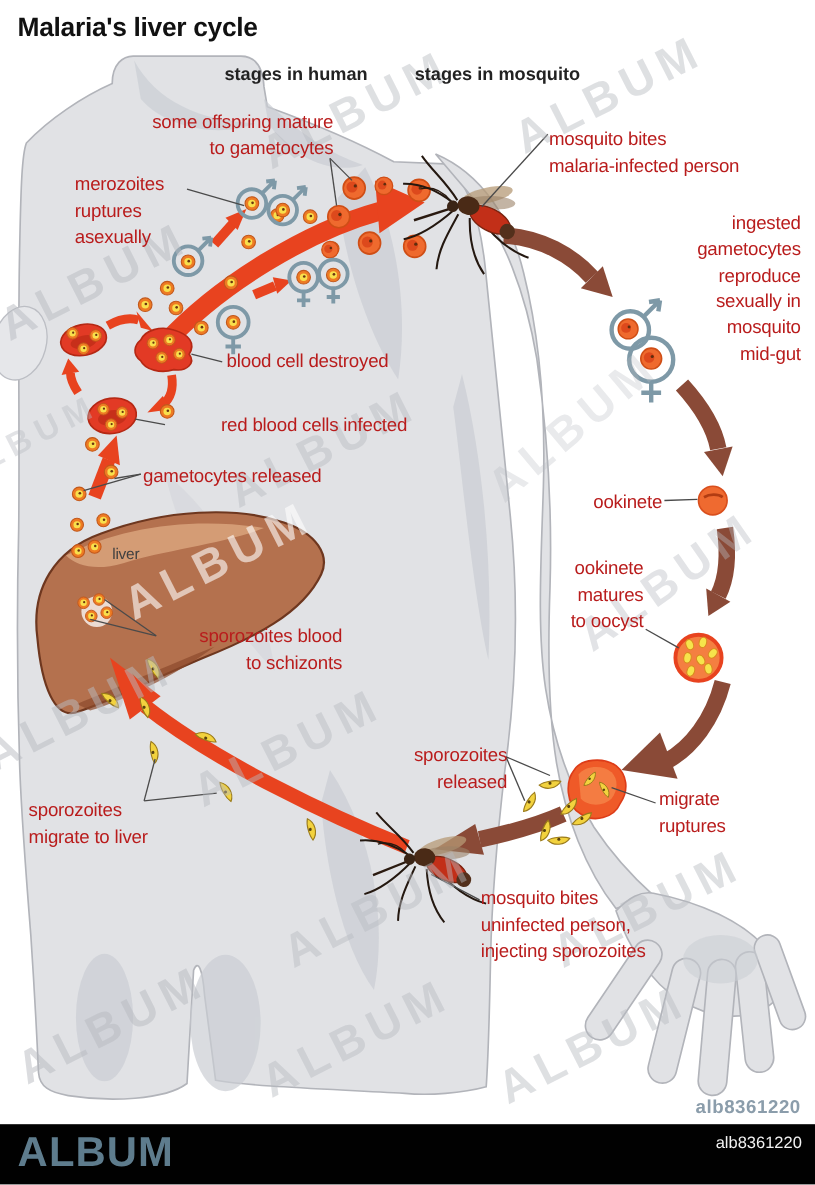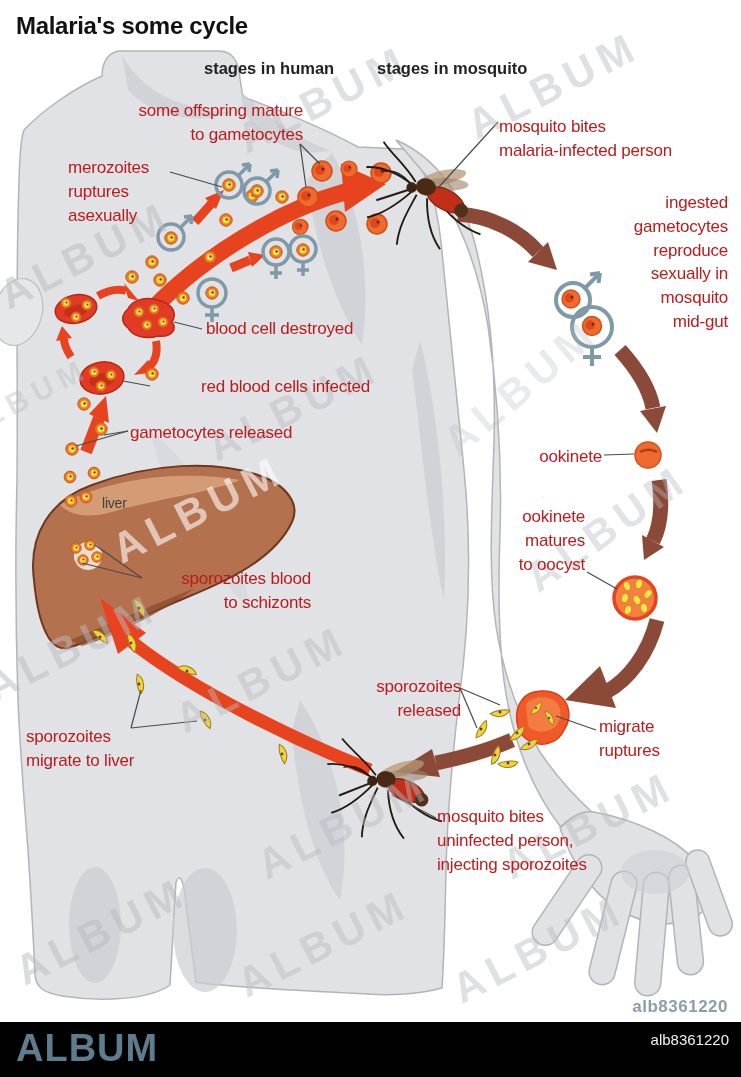--- a/index.html
+++ b/index.html
@@ -312,21 +312,21 @@
     <text transform="translate(268,692) rotate(-27)" opacity="0.45">ALBUM</text>
     <text transform="translate(350,838) rotate(-27)" opacity="0.45">ALBUM</text>
     <text transform="translate(595,838) rotate(-27)" opacity="0.45">ALBUM</text>
     <text transform="translate(108,944) rotate(-27)" opacity="0.5">ALBUM</text>
     <text transform="translate(330,956) rotate(-27)" opacity="0.45">ALBUM</text>
     <text transform="translate(545,962) rotate(-27)" opacity="0.45">ALBUM</text>
     <text transform="translate(28,408) rotate(-27)" opacity="0.4" font-size="30">ALBUM</text>
   </g>
 </svg>
 
-<div class="ttl">Malaria's some cycle</div>
+<div class="ttl">Malaria's liver cycle</div>
 <div class="hdr" style="left:204px;top:59px;">stages in human</div>
 <div class="hdr" style="left:377px;top:59px;">stages in mosquito</div>
 
 <div class="lbl r" style="right:438px;top:99px;">some offspring mature
 to gametocytes</div>
 <div class="lbl" style="left:68px;top:156px;">merozoites
 ruptures
 asexually</div>
 <div class="lbl" style="left:499px;top:115px;">mosquito bites
 malaria-infected person</div>

